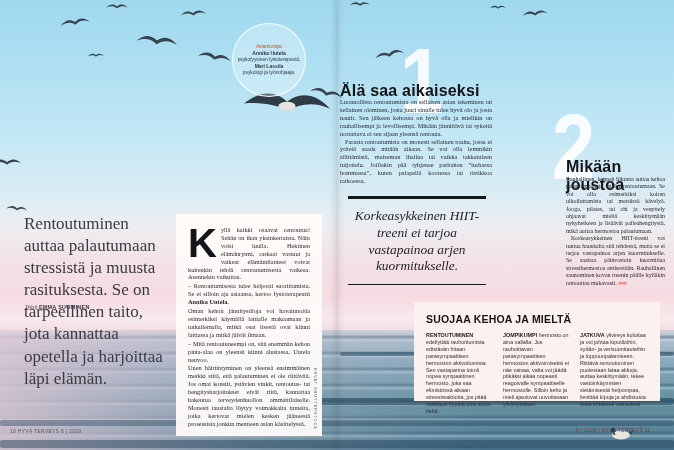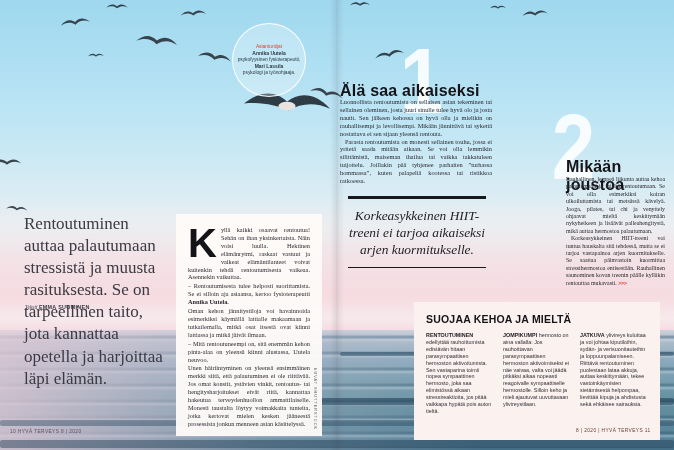--- a/index.html
+++ b/index.html
@@ -70,21 +70,21 @@
   .sec-body p{margin:0;}
   .sec-body p + p{text-indent:5px;}
   .more{color:#e2472e;font-weight:700;letter-spacing:-0.5px;font-family:"Liberation Sans",sans-serif;font-size:5.5px;}
   
   .pullquote{position:absolute;left:348px;top:196px;width:138px;text-align:center;z-index:2;}
   .pullquote .rule-thick{height:3px;background:#17181c;margin-bottom:9px;}
   .pullquote .rule-thin{height:1px;background:#17181c;margin-top:9px;}
   .pullquote .qtext{font-family:"Liberation Serif",serif;font-style:italic;
     font-size:13.4px;line-height:1.25;color:#222228;}
   
-  .infobox{position:absolute;left:414px;top:302px;width:246px;height:138px;
+  .infobox{position:absolute;left:414px;top:302px;width:246px;height:99px;
     background:#fbf1ee;padding:11px 12px;box-sizing:border-box;z-index:2;}
   .infobox h3{margin:0 0 7px 0;font-size:10.5px;font-weight:800;color:#141418;letter-spacing:0.2px;}
   .infobox .cols{display:flex;gap:9px;}
   .infobox .col{flex:1;font-size:5.4px;line-height:6.9px;color:#33323a;}
   .infobox .col b{color:#1d1c22;}
   
   .footer{position:absolute;font-size:4.8px;letter-spacing:0.4px;z-index:2;}
   .footer-left{left:10px;top:429px;color:#5a525e;}
   .footer-right{left:576px;top:428px;color:#6e3a36;}
   
@@ -190,21 +190,21 @@
 
   <div class="numeral" style="left:396px;top:44px;">1</div>
   <div class="sec-head" style="left:340px;top:82px;">Älä saa aikaiseksi</div>
   <div class="sec-body sec1-body">
     <p>Luonnollista rentoutumista on sellaisen asian tekeminen tai sellainen oleminen, josta juuri sinulle tulee hyvä olo ja josta nautit. Sen jälkeen kehossa on hyvä olla ja mielikin on rauhallisempi ja levollisempi. Mikään jännittävä tai sykettä nostattava ei sen sijaan yleensä rentouta.</p>
     <p>Parasta rentoutumista on monesti sellainen touhu, jossa ei yritetä saada mitään aikaan. Se voi olla lemmikin silittämistä, maiseman ihailua tai vaikka takkatuleen tuijottelu. Joillakin pää tyhjenee parhaiten ”turhassa hommassa”, kuten palapeliä kootessa tai ristikkoa ratkoessa.</p>
   </div>
 
   <div class="pullquote">
     <div class="rule-thick"></div>
-    <div class="qtext">Korkeasykkeinen HIIT-treeni ei tarjoa aikaiseksi arjen kuormitukselle.</div>
+    <div class="qtext">Korkeasykkeinen HIIT-treeni ei tarjoa vastapainoa arjen kuormitukselle.</div>
     <div class="rule-thin"></div>
   </div>
 
   <div class="numeral" style="left:548px;top:110px;">2</div>
   <div class="sec-head" style="left:566px;top:158px;">Mikään joustoa</div>
   <div class="sec-body sec2-body">
     <p>Rauhallinen, lempeä liikunta auttaa kehoa palautumaan ja mieltä rentoutumaan. Se voi olla esimerkiksi koiran ulkoiluttamista tai metsässä kävelyä. Jooga, pilates, tai chi ja venyttely ohjaavat mieltä keskittymään nykyhetkeen ja lisäävät palleahengitystä, mikä auttaa hermostoa palautumaan.</p>
     <p><span>Korkeasykkeinen HIIT-treeni voi tuntua hauskalta sitä tehdessä, mutta se ei tarjoa vastapainoa arjen kuormitukselle. Se saattaa päinvastoin kuormittaa stressihermostoa entisestään. Rauhallinen saunominen kovan treenin päälle kylläkin rentouttaa mukavasti.</span> <span class="more">&gt;&gt;&gt;</span></p>
   </div>
 

